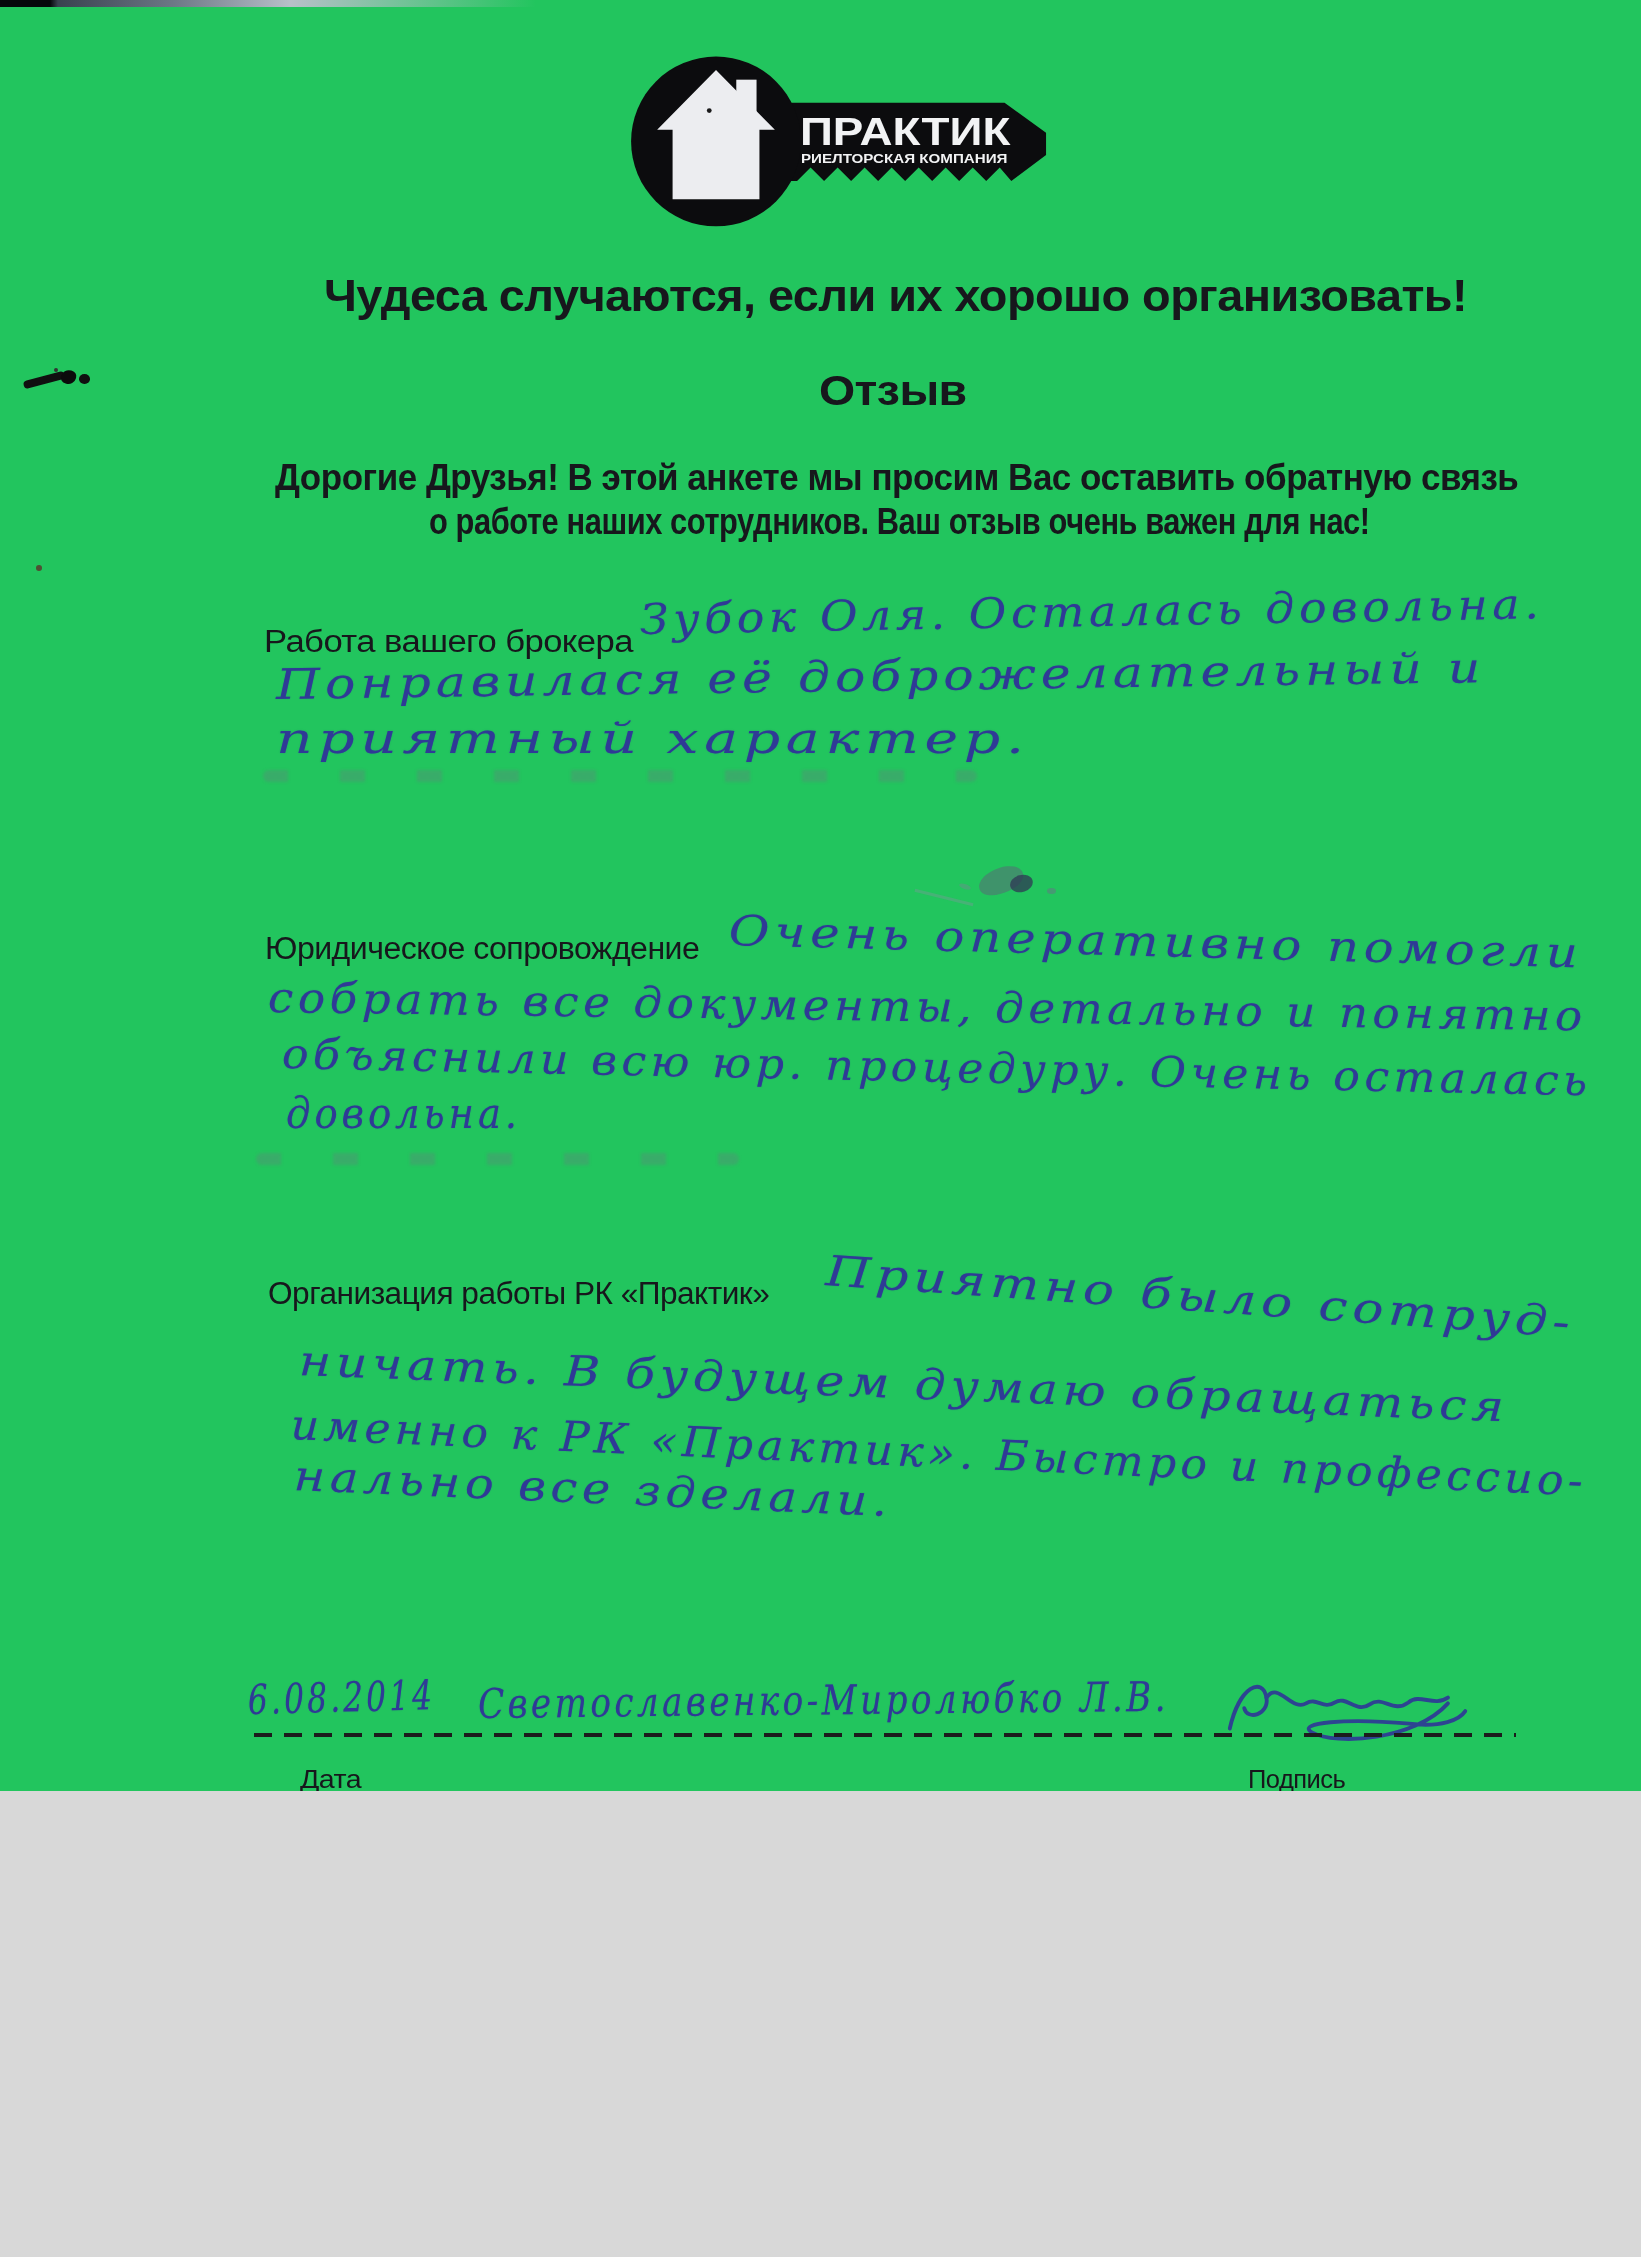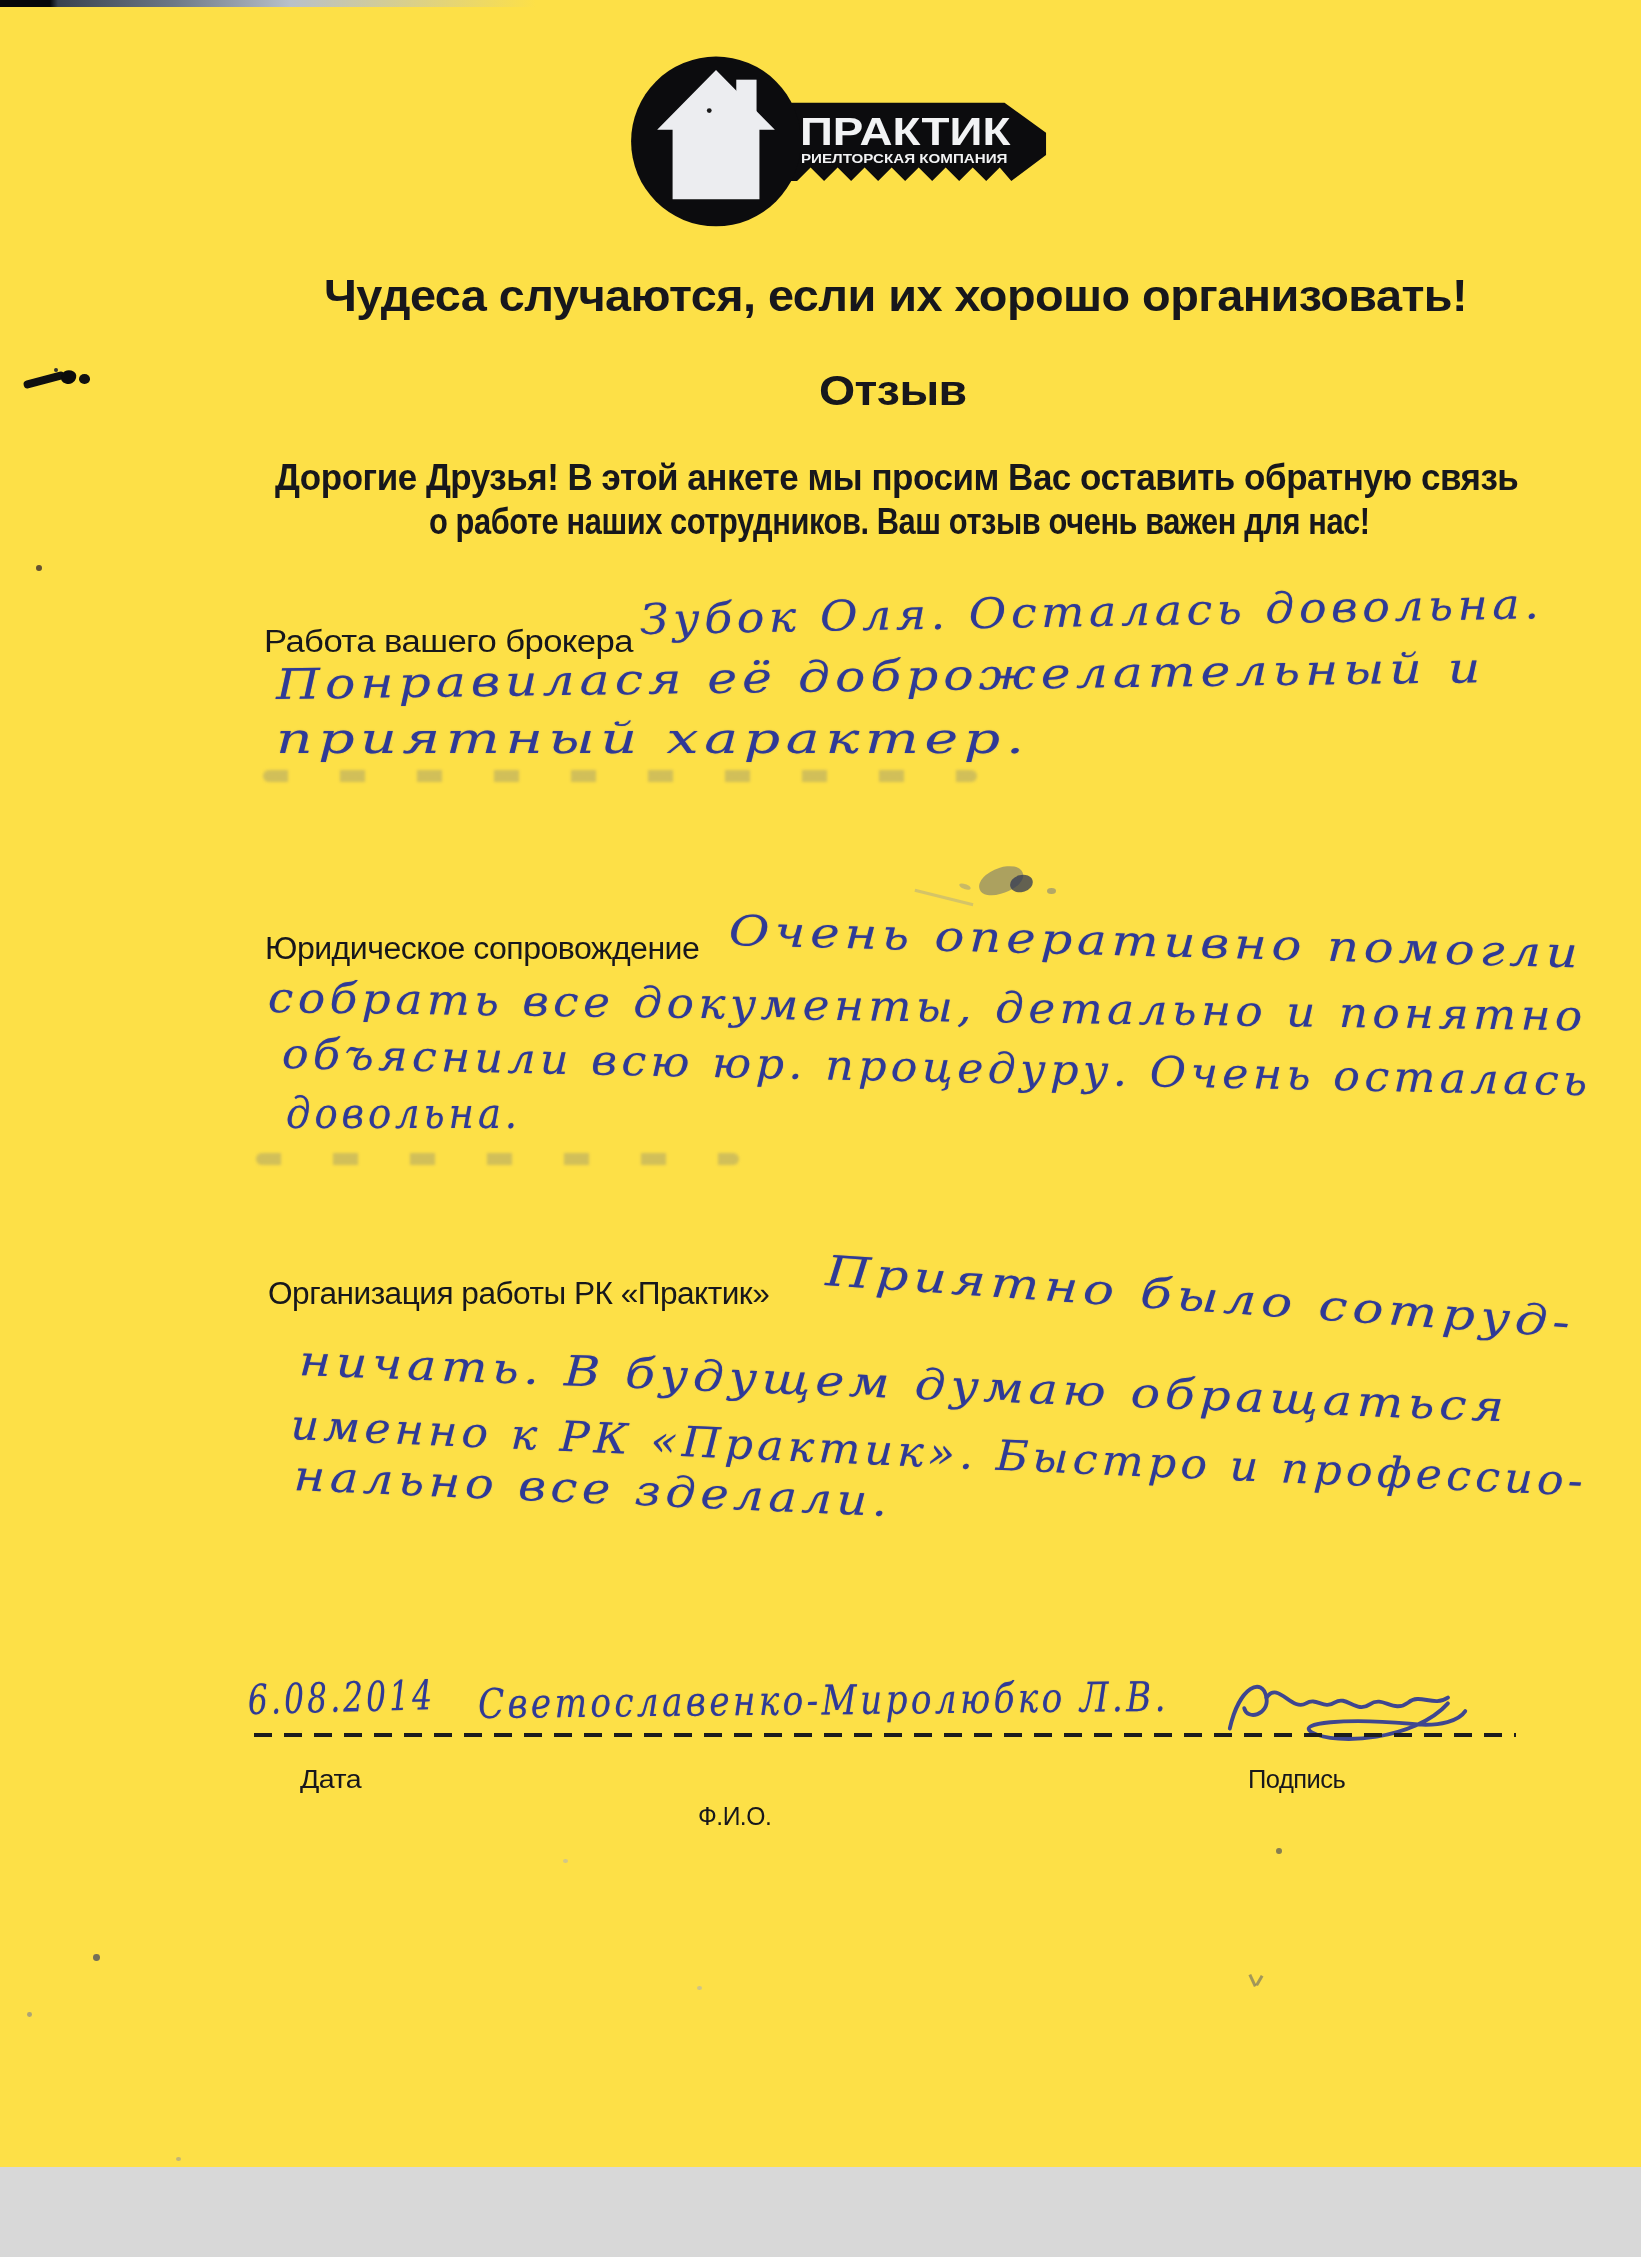--- a/index.html
+++ b/index.html
@@ -1,17 +1,17 @@
 <!DOCTYPE html>
 <html><head>
 <meta charset="utf-8">
 <style>
   html,body{margin:0;padding:0;}
   body{background:#d8d8d8;}
-  .page{position:relative;width:1641px;height:2167px;background:#fde047;overflow:hidden;
+  .page{position:relative;width:1641px;height:1791px;background:#22c55e;overflow:hidden;
         font-family:"Liberation Sans",sans-serif;}
   .abs{position:absolute;}
   
   .p{display:inline-block;white-space:nowrap;color:#17171c;font-family:"Liberation Sans",sans-serif;
      transform-origin:left center;letter-spacing:-0.5px;}
   
   .hw{display:inline-block;white-space:nowrap;color:#2f3a96;font-family:"DejaVu Serif",serif;
       font-style:italic;font-size:42px;letter-spacing:.1em;transform-origin:left center;
       text-shadow:0 0 1px rgba(47,58,150,.55);}
   .artifact{position:absolute;pointer-events:none;}

